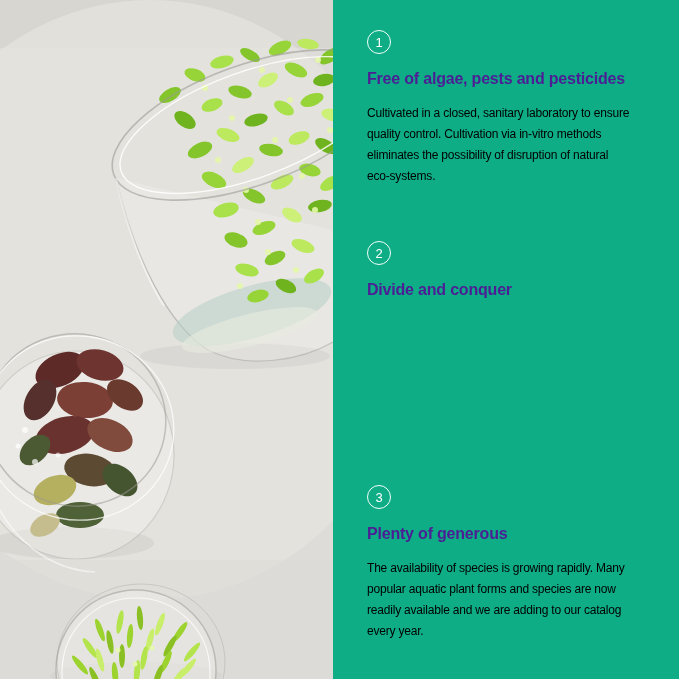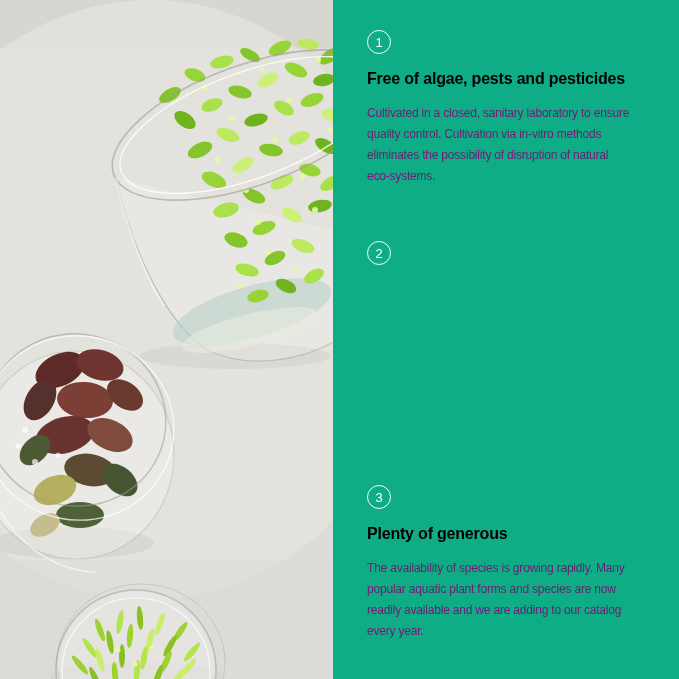--- a/index.html
+++ b/index.html
@@ -16,25 +16,25 @@
     position:absolute;left:333px;top:0;width:346px;height:679px;
     background:#0ead85;
   }
   .benefit{position:absolute;left:34px;width:306px;}
   .step-circle{
     display:flex;align-items:center;justify-content:center;
     width:24px;height:24px;border:1.6px solid #f4fffb;border-radius:50%;
     color:#ffffff;font-size:13px;font-weight:400;box-sizing:border-box;
   }
   .benefit h2{
-    margin:13px 0 0 0;color:#000000;font-size:16px;font-weight:700;
+    margin:13px 0 0 0;color:#4c1d95;font-size:16px;font-weight:700;
     letter-spacing:-0.2px;line-height:24px;white-space:nowrap;
   }
   .benefit p{
-    margin:12px 0 0 0;color:#701a75;font-size:12px;font-weight:400;
+    margin:12px 0 0 0;color:#000000;font-size:12px;font-weight:400;
     letter-spacing:-0.2px;line-height:21px;white-space:pre-line;
   }
   .s1{top:30px;} .s2{top:241px;} .s3{top:485px;}
 </style>
 </head>
 <body>
 
 <div class="canvas">
 
   <div class="photo">
@@ -203,20 +203,21 @@
       <p>Cultivated in a closed, sanitary laboratory to ensure
 quality control. Cultivation via in-vitro methods
 eliminates the possibility of disruption of natural
 eco-systems.</p>
     </section>
 
     <section class="benefit s2">
       <span class="step-circle">
         <span>2</span>
       </span>
+      <h2>Divide and conquer</h2>
     </section>
 
     <section class="benefit s3">
       <span class="step-circle">
         <span>3</span>
       </span>
       <h2>Plenty of generous</h2>
       <p>The availability of species is growing rapidly. Many
 popular aquatic plant forms and species are now
 readily available and we are adding to our catalog

